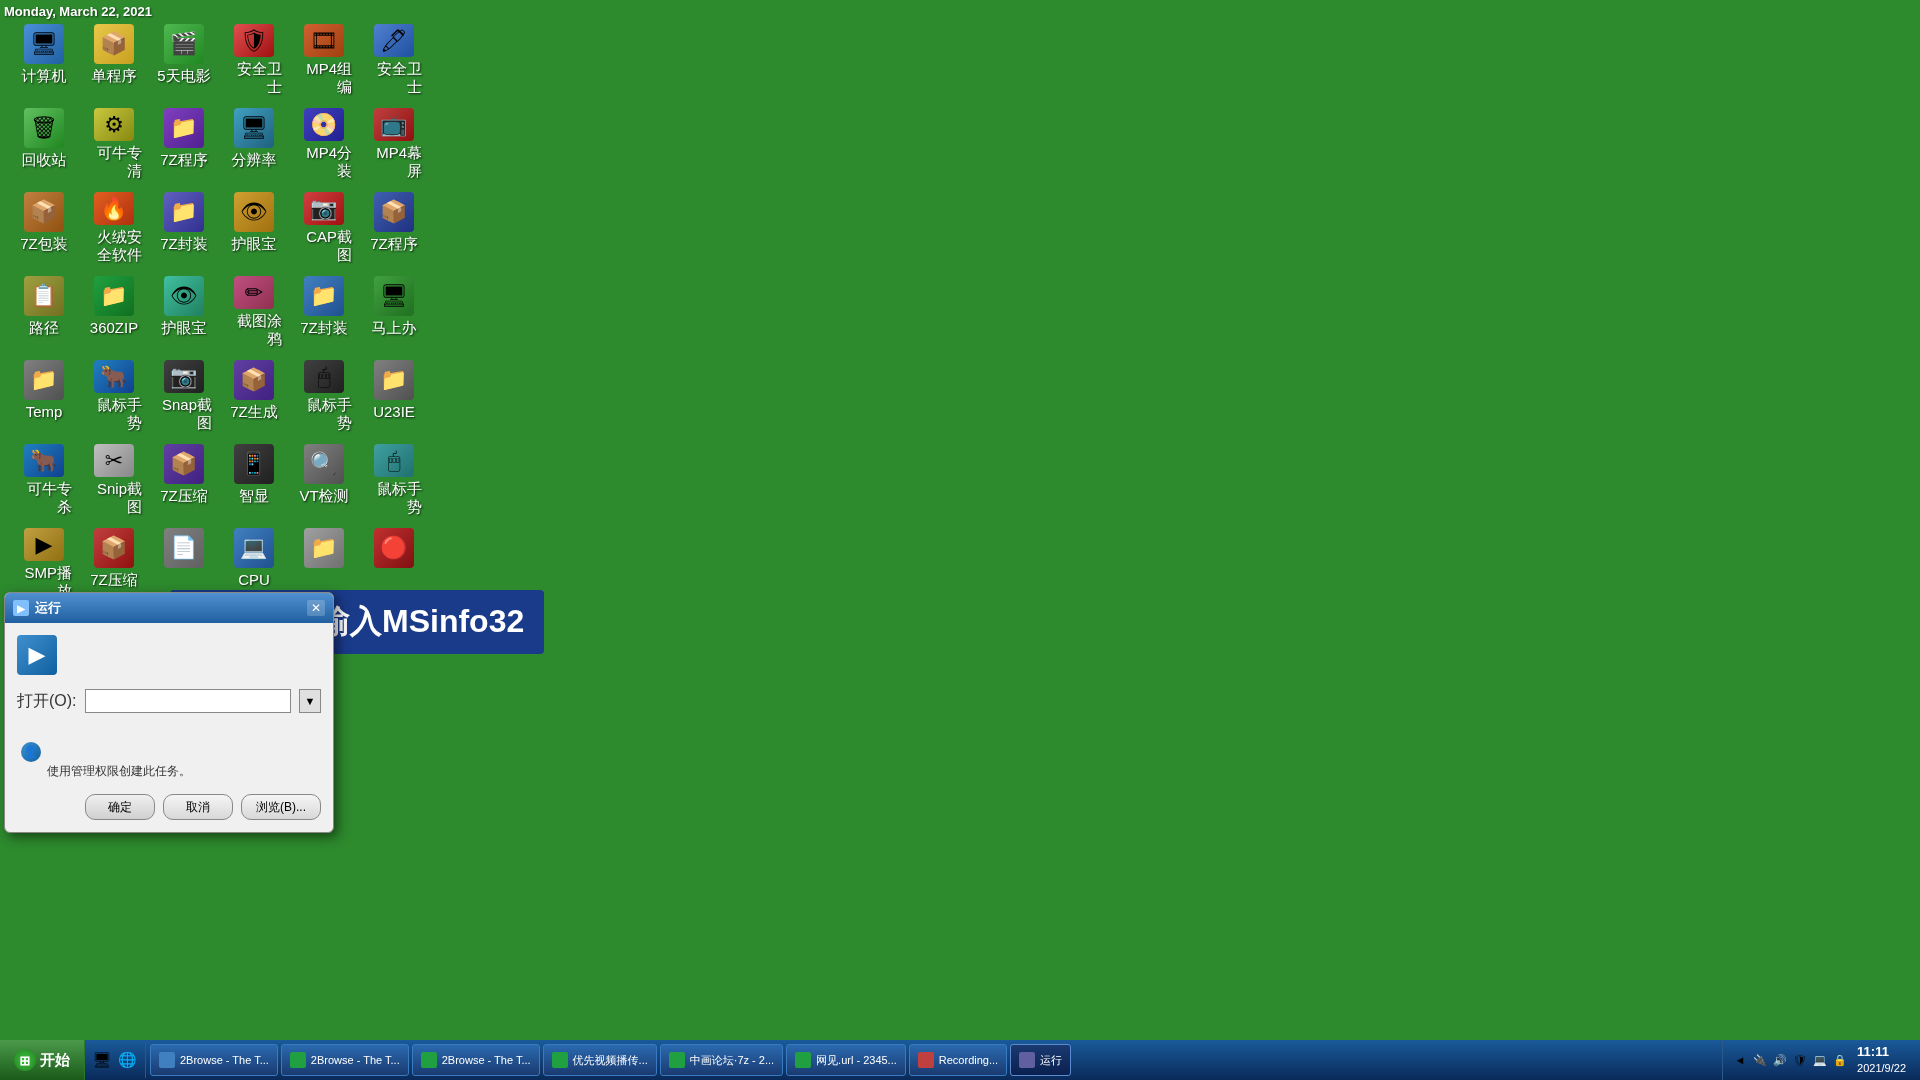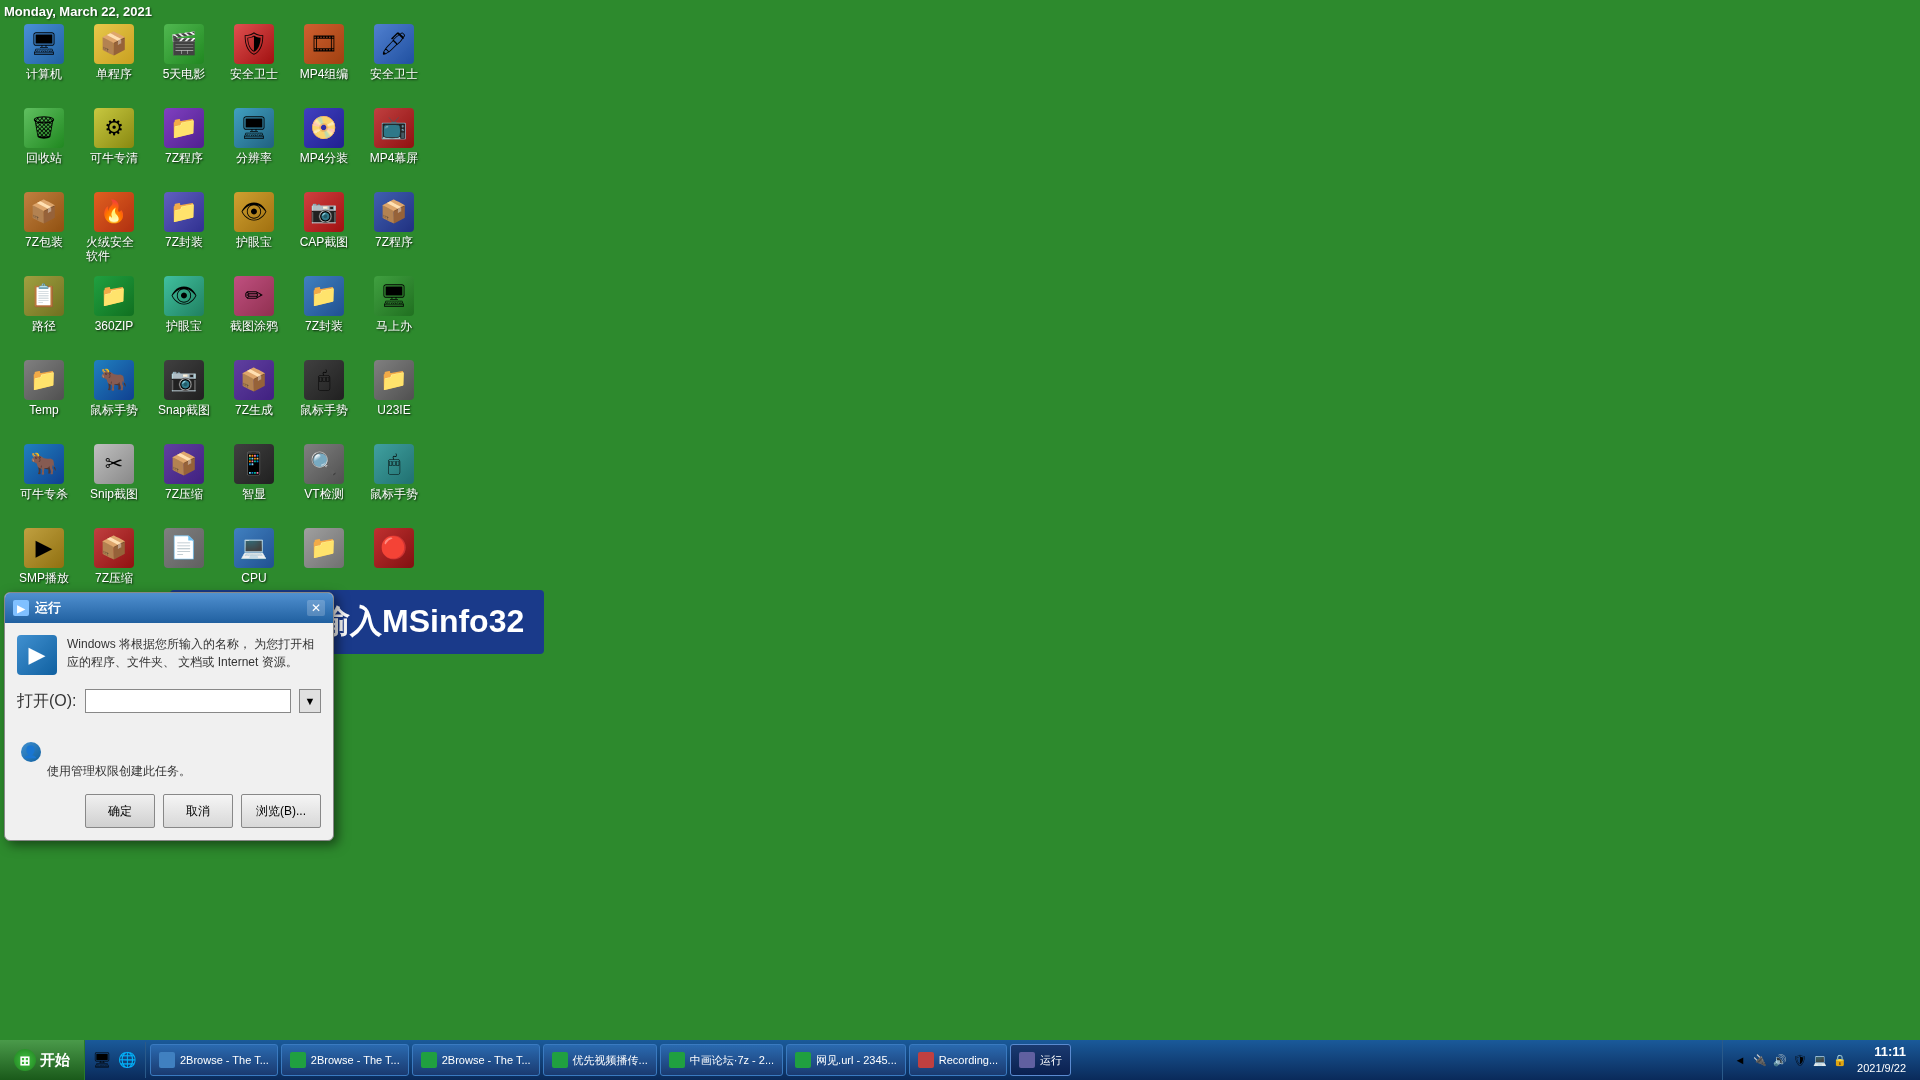--- a/index.html
+++ b/index.html
@@ -56,23 +56,23 @@
       width: 40px;
       height: 40px;
       border-radius: 4px;
       display: flex;
       align-items: center;
       justify-content: center;
       font-size: 22px;
       margin-bottom: 3px;
     }
     .icon-label {
-      font-size: 12px;
-      color: white;
-      text-align: left;
+      font-size: 15px;
+      color: white;
+      text-align: right;
       text-shadow: 1px 1px 2px rgba(0,0,0,0.8);
       line-height: 1.2;
       word-break: break-all;
     }
 
     
     .ic-computer { background: linear-gradient(135deg, #4a90d9, #2060a0); }
     .ic-setup { background: linear-gradient(135deg, #e8c84a, #c8a020); }
     .ic-movie { background: linear-gradient(135deg, #50b850, #208820); }
     .ic-security { background: linear-gradient(135deg, #e05050, #a01010); }
@@ -261,26 +261,26 @@
       color: #333;
       margin-top: 40px;
     }
     #run-buttons {
       display: flex;
       justify-content: flex-end;
       gap: 8px;
     }
     .run-btn {
       min-width: 70px;
-      height: 34px;
+      height: 26px;
       font-size: 12px;
       cursor: pointer;
       border: 1px solid #888;
       background: linear-gradient(to bottom, #f5f5f5, #d8d8d8);
-      border-radius: 2px;
+      border-radius: 10px;
       display: flex;
       align-items: center;
       justify-content: center;
       gap: 4px;
     }
     .run-btn-ok {
       background: linear-gradient(to bottom, #f0f0f0, #d0d0d0);
     }
     .run-btn-browse {
       min-width: 80px;
@@ -397,21 +397,21 @@
       height: 18px;
       display: flex;
       align-items: center;
       justify-content: center;
       font-size: 11px;
       cursor: pointer;
     }
     #clock {
       color: white;
       font-size: 12px;
-      text-align: right;
+      text-align: left;
       padding: 0 6px;
       line-height: 1.4;
     }
     #clock-time { font-size: 13px; font-weight: bold; }
     #clock-date { font-size: 11px; }
   </style>
 </head>
 <body>
 
 <div id="desktop">
@@ -595,23 +595,20 @@
     <div id="run-title-bar">
       <div id="run-title-left">
         <div id="run-title-icon">▶</div>
         <span>运行</span>
       </div>
       <button id="run-close">✕</button>
     </div>
     <div id="run-body">
       <div id="run-info-row">
         <div id="run-info-icon">▶</div>
-        <div id="run-info-text">Windows 将根据您所输入的名称，
-为您打开相应的程序、文件夹、
-文档或 Internet 资源。</div>
       </div>
       <div id="run-input-row">
         <label id="run-open-label">打开(O):</label>
         <input id="run-input" type="text" value="" style="">
         <button id="run-dropdown-btn">▼</button>
       </div>
       <div id="run-admin-row">
         <div id="run-admin-icon">👤</div>
         <span id="run-admin-text">使用管理权限创建此任务。</span>
       </div>

